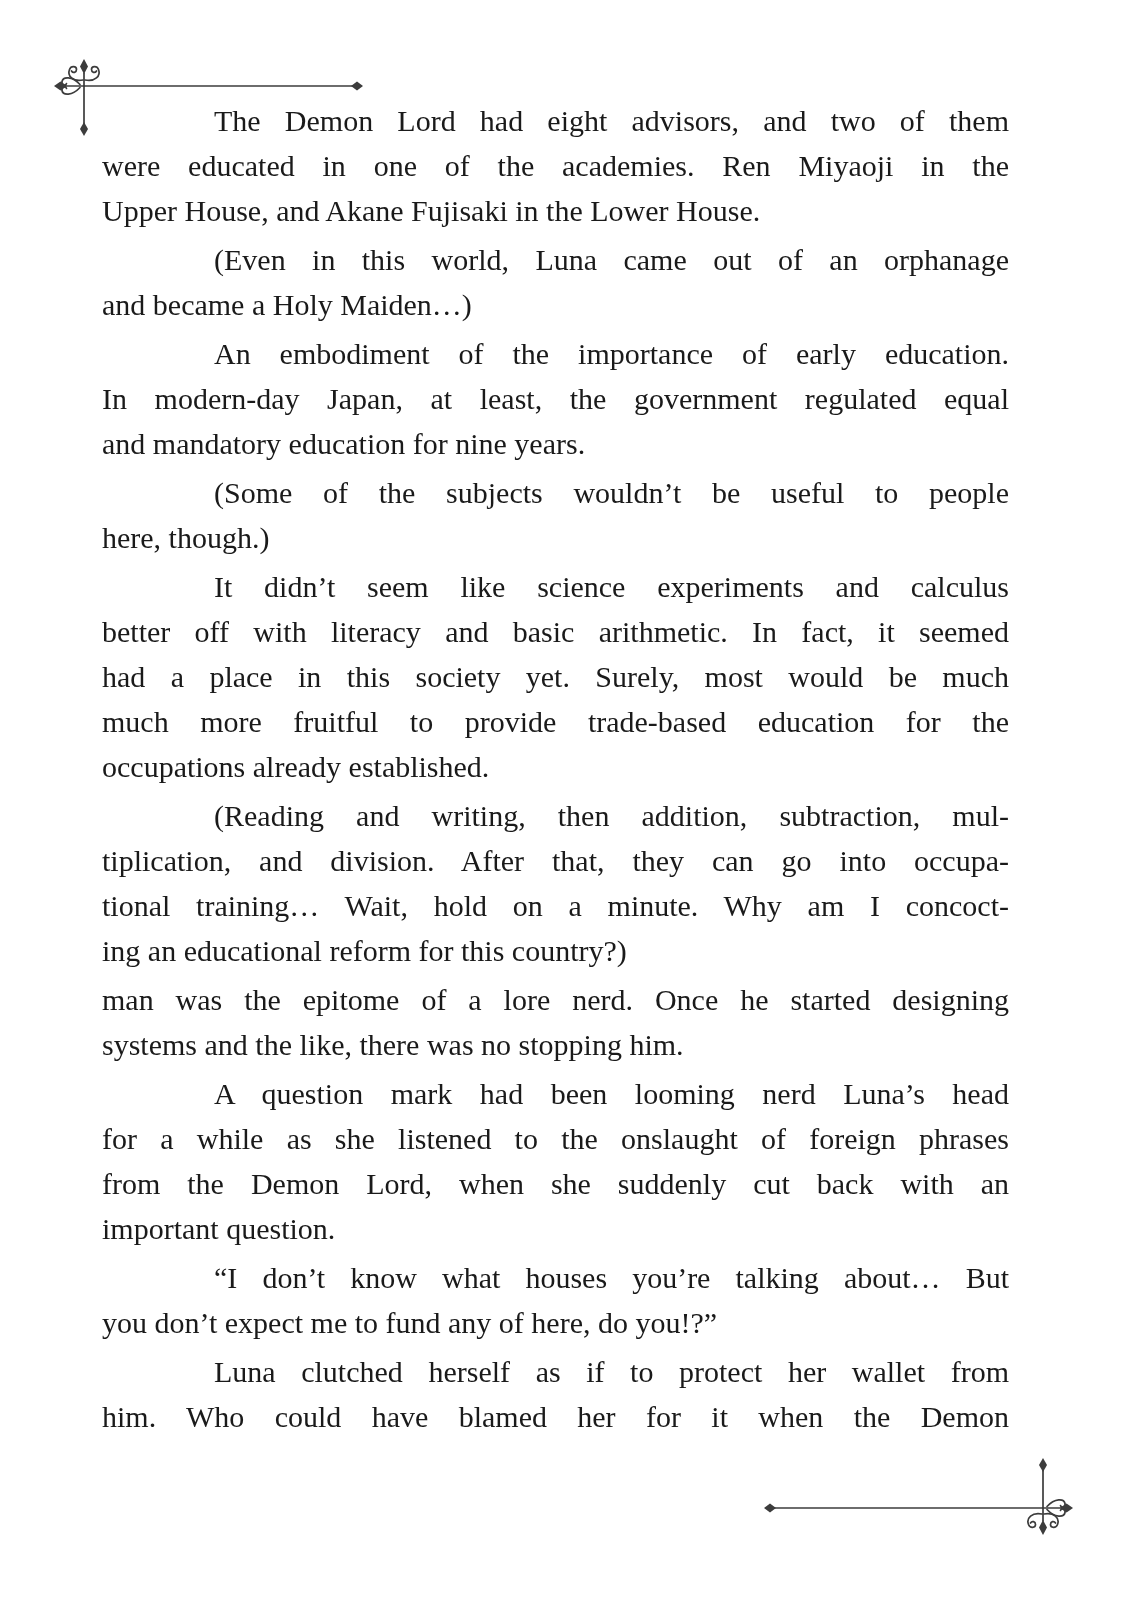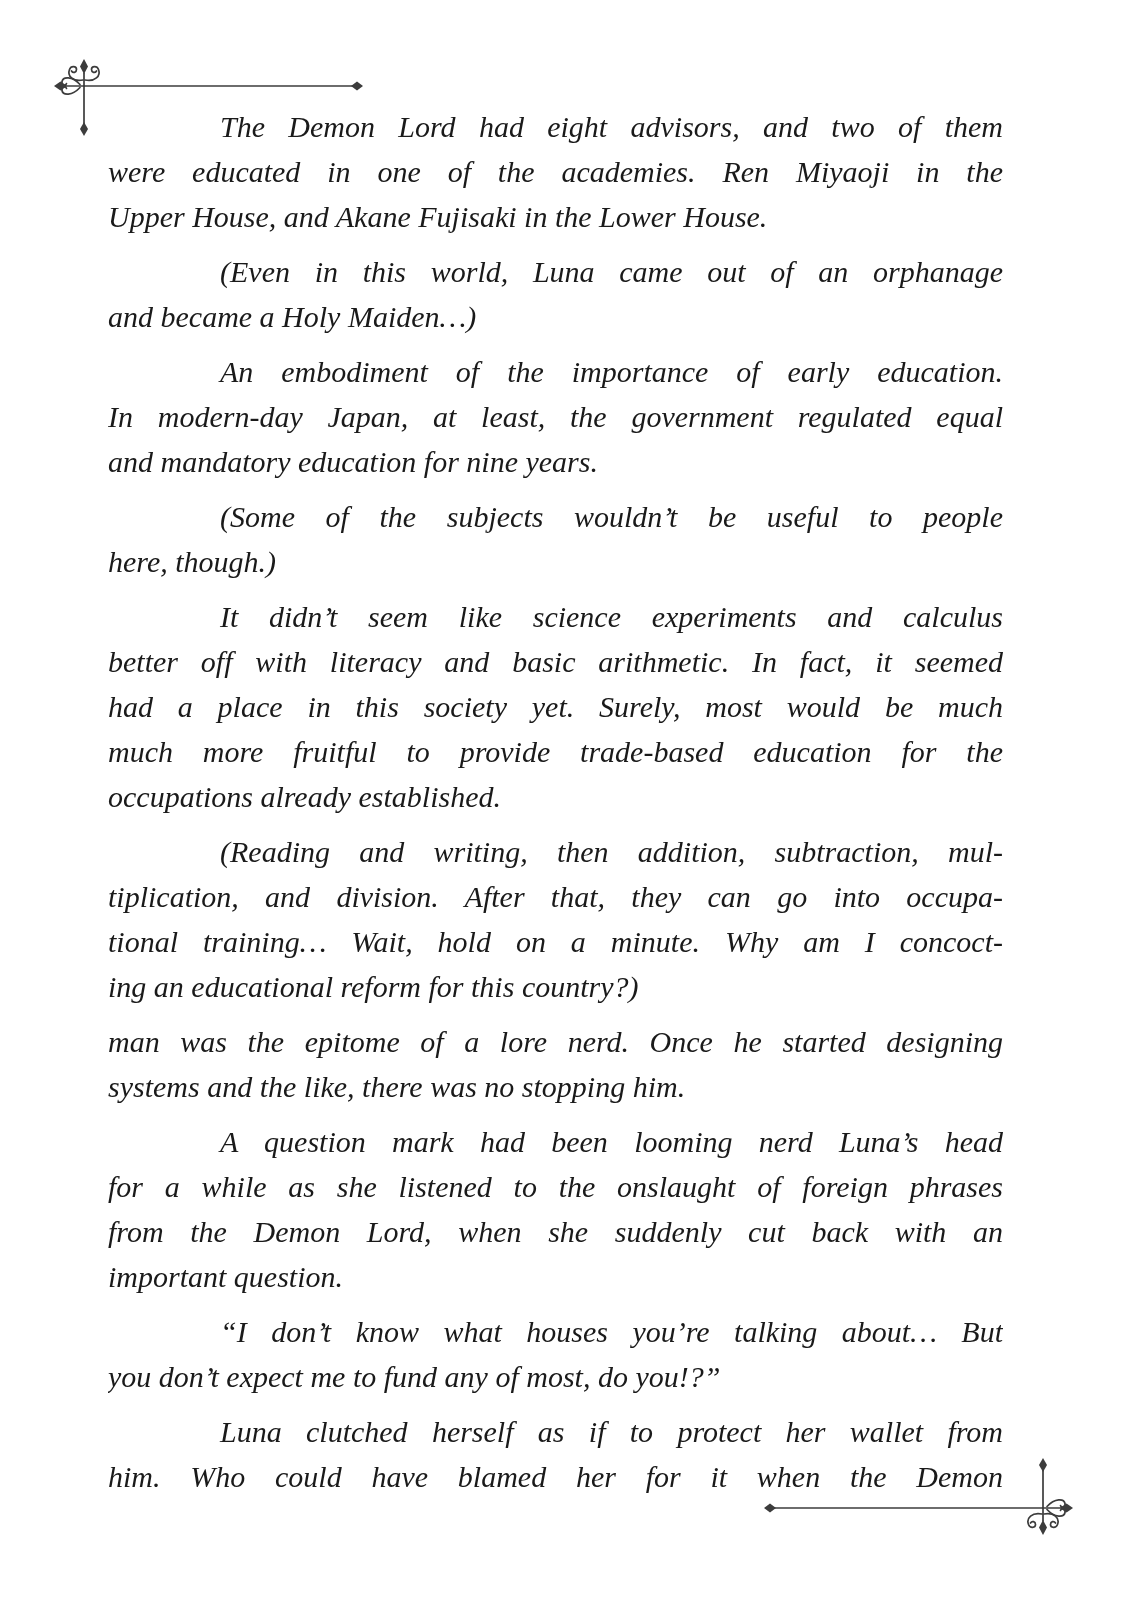--- a/index.html
+++ b/index.html
@@ -9,21 +9,21 @@
     position:relative;
     overflow:hidden;
     font-family:"Liberation Serif", serif;
   }
   #page-text{
     position:absolute;
     left:98px;top:94px;width:915px;
     font-size:30px;line-height:45px;
     color:var(--text-color,#1a1a1a);
   }
-  .para{margin:10px;padding:0;font-style:italic;}
+  .para{margin:4px;padding:0;}
   .line{
     height:45px;overflow:hidden;
     text-align:justify;
     text-align-last:justify;
     white-space:normal;
   }
   .line.end{text-align-last:left;}
   .line.first{text-indent:112px;}
   .ornament{position:absolute;}
   #orn-tl{left:50px;top:56px;}
@@ -88,21 +88,21 @@
       <div class="line end">systems and the like, there was no stopping him.</div>
     </div>
     <div class="para">
       <div class="line first">A question mark had been looming nerd Luna’s head</div>
       <div class="line">for a while as she listened to the onslaught of foreign phrases</div>
       <div class="line">from the Demon Lord, when she suddenly cut back with an</div>
       <div class="line end">important question.</div>
     </div>
     <div class="para">
       <div class="line first">“I don’t know what houses you’re talking about… But</div>
-      <div class="line end">you don’t expect me to fund any of most, do you!?”</div>
+      <div class="line end">you don’t expect me to fund any of here, do you!?”</div>
     </div>
     <div class="para">
       <div class="line first">Luna clutched herself as if to protect her wallet from</div>
       <div class="line">him. Who could have blamed her for it when the Demon</div>
     </div>
   </div>
 
 <svg id="orn-br" class="ornament" width="324" height="92" viewBox="0 0 324 92" aria-hidden="true">
   <g class="orn-stroke" fill="none" stroke="#3c3c3c" stroke-width="1.7" stroke-linecap="round">
     <line x1="34" y1="30" x2="306" y2="30"></line>

